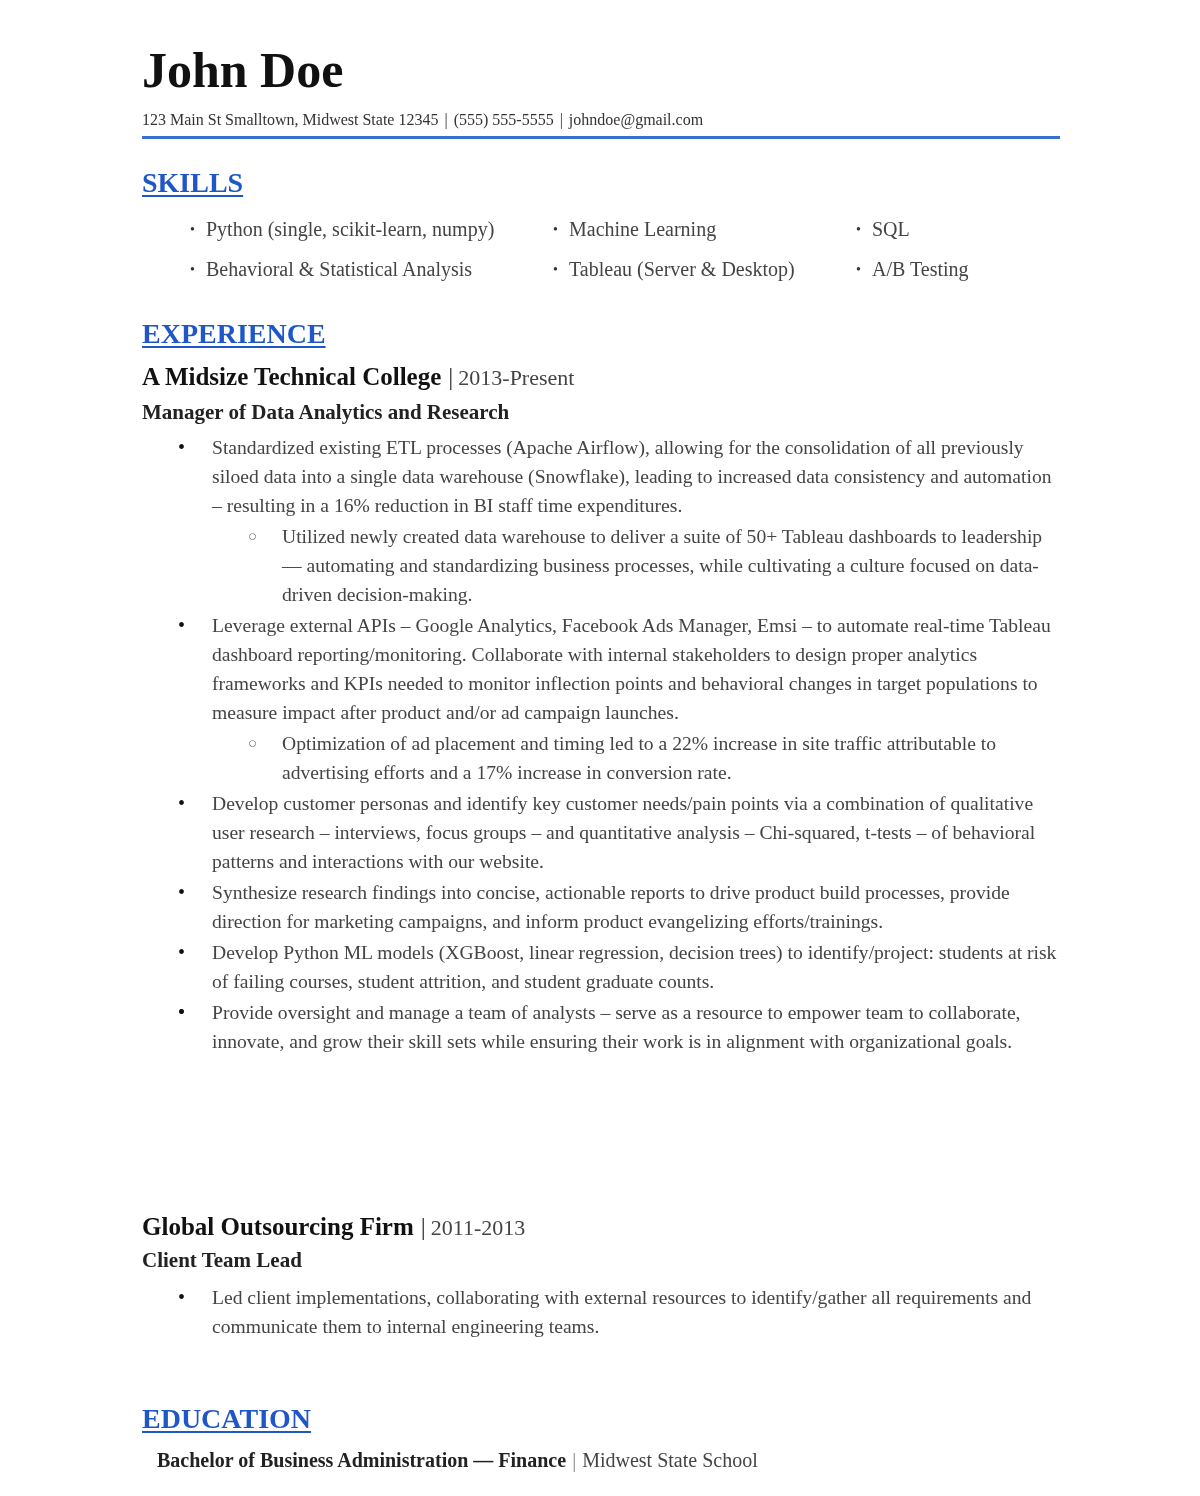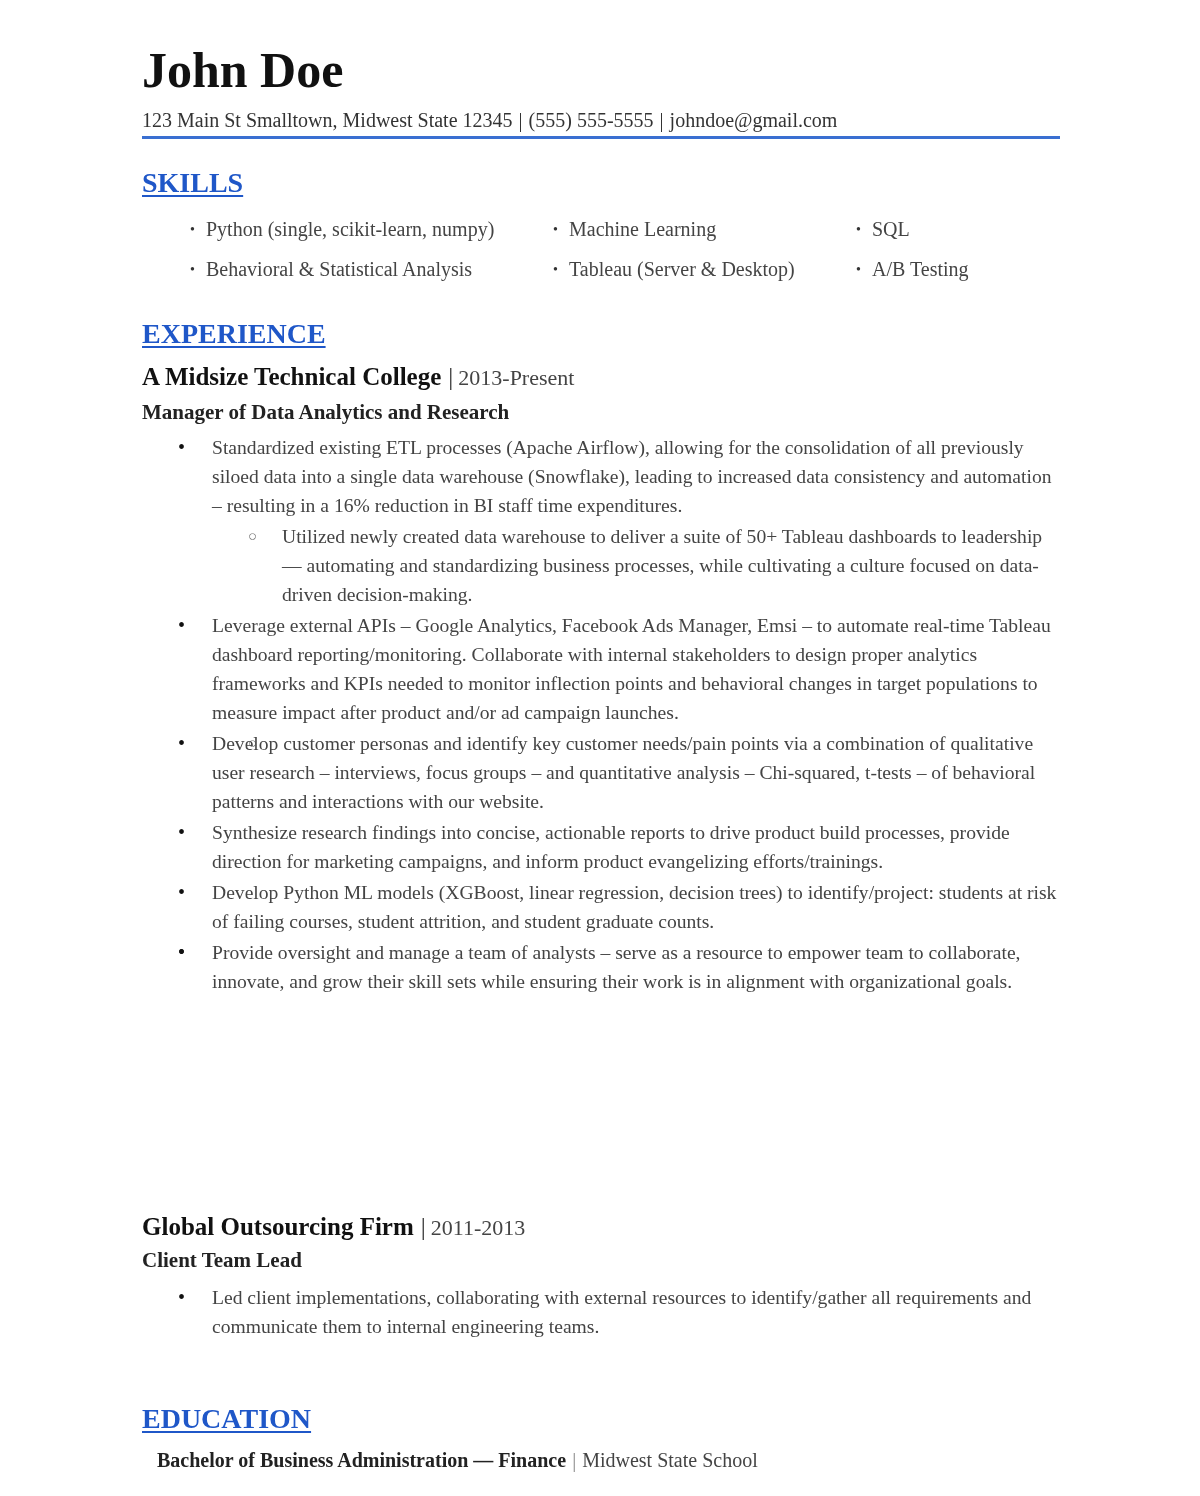--- a/index.html
+++ b/index.html
@@ -1,20 +1,20 @@
 <!DOCTYPE html>
 <html><head>
 <meta charset="utf-8">
 <style>
   html, body { margin: 0; padding: 0; background: #ffffff; }
   body { width: 1200px; height: 1496px; position: relative; overflow: hidden;
          font-family: "Liberation Serif", "DejaVu Serif", serif; color: #444; }
   .page { position: absolute; left: 142px; top: 0; width: 918px; }
   .name { position: absolute; top: 40px; left: 0; margin: 0; font-size: 50px; font-weight: bold; color: #111; letter-spacing: 0px; line-height: 60px; }
-  .contact { position: absolute; top: 106px; left: 0; font-size: 20px; color: #333; line-height: 28px; white-space: nowrap; }
+  .contact { position: absolute; top: 106px; left: 0; font-size: 16px; color: #333; line-height: 28px; white-space: nowrap; }
   .contact .sep { padding: 0 6px; }
   .rule { position: absolute; top: 136px; left: 0; width: 918px; height: 3px; background: #3a6fd1; }
 
   .section-title { position: absolute; left: 0; margin: 0; font-size: 28px; font-weight: bold; color: #1f57c8; text-decoration: underline; text-decoration-thickness: 2px; text-underline-offset: 3px; line-height: 34px; }
 
   .skills { position: absolute; top: 214px; left: 48px; width: 860px; font-size: 20px; color: #444; }
   .skill { position: absolute; white-space: nowrap; line-height: 30px; }
   .skill .dot { display: inline-block; width: 16px; font-size: 14px; vertical-align: 2px; color: #333; }
 
   .job-head { position: absolute; left: 0; font-size: 25px; line-height: 32px; white-space: nowrap; }
@@ -61,21 +61,21 @@
 
   <div class="job-head" style="top:361px">
     <span class="company">A Midsize Technical College</span><span class="sep">|</span><span class="dates">2013-Present</span>
   </div>
   <div class="job-role" style="top:398px">Manager of Data Analytics and Research</div>
 
   <ul class="bullets" style="top:433px">
     <li class="bullet"><span class="bdot">•</span><span>Standardized existing ETL processes (Apache Airflow), allowing for the consolidation of all previously siloed data into a single data warehouse (Snowflake), leading to increased data consistency and automation – resulting in a 16% reduction in BI staff time expenditures.</span></li>
     <li class="sub gap"><span class="bdot">○</span><span>Utilized newly created data warehouse to deliver a suite of 50+ Tableau dashboards to leadership — automating and standardizing business processes, while cultivating a culture focused on data-driven decision-making.</span></li>
     <li class="bullet gap"><span class="bdot">•</span><span>Leverage external APIs – Google Analytics, Facebook Ads Manager, Emsi – to automate real-time Tableau dashboard reporting/monitoring. Collaborate with internal stakeholders to design proper analytics frameworks and KPIs needed to monitor inflection points and behavioral changes in target populations to measure impact after product and/or ad campaign launches.</span></li>
-    <li class="sub gap"><span class="bdot">○</span></li>
+    <li class="sub gap"><span class="bdot">○</span><span>Optimization of ad placement and timing led to a 22% increase in site traffic attributable to advertising efforts and a 17% increase in conversion rate.</span></li>
     <li class="bullet gap"><span class="bdot">•</span><span>Develop customer personas and identify key customer needs/pain points via a combination of qualitative user research – interviews, focus groups – and quantitative analysis – Chi-squared, t-tests – of behavioral patterns and interactions with our website.</span></li>
     <li class="bullet gap"><span class="bdot">•</span><span>Synthesize research findings into concise, actionable reports to drive product build processes, provide direction for marketing campaigns, and inform product evangelizing efforts/trainings.</span></li>
     <li class="bullet gap"><span class="bdot">•</span><span>Develop Python ML models (XGBoost, linear regression, decision trees) to identify/project: students at risk of failing courses, student attrition, and student graduate counts.</span></li>
     <li class="bullet gap"><span class="bdot">•</span></li>
     <li class="bullet gap"><span class="bdot">•</span><span>Provide oversight and manage a team of analysts – serve as a resource to empower team to collaborate, innovate, and grow their skill sets while ensuring their work is in alignment with organizational goals.</span></li>
   </ul>
 
   <div class="job-head" style="top:1211px">
     <span class="company">Global Outsourcing Firm</span><span class="sep">|</span><span class="dates">2011-2013</span>
   </div>

